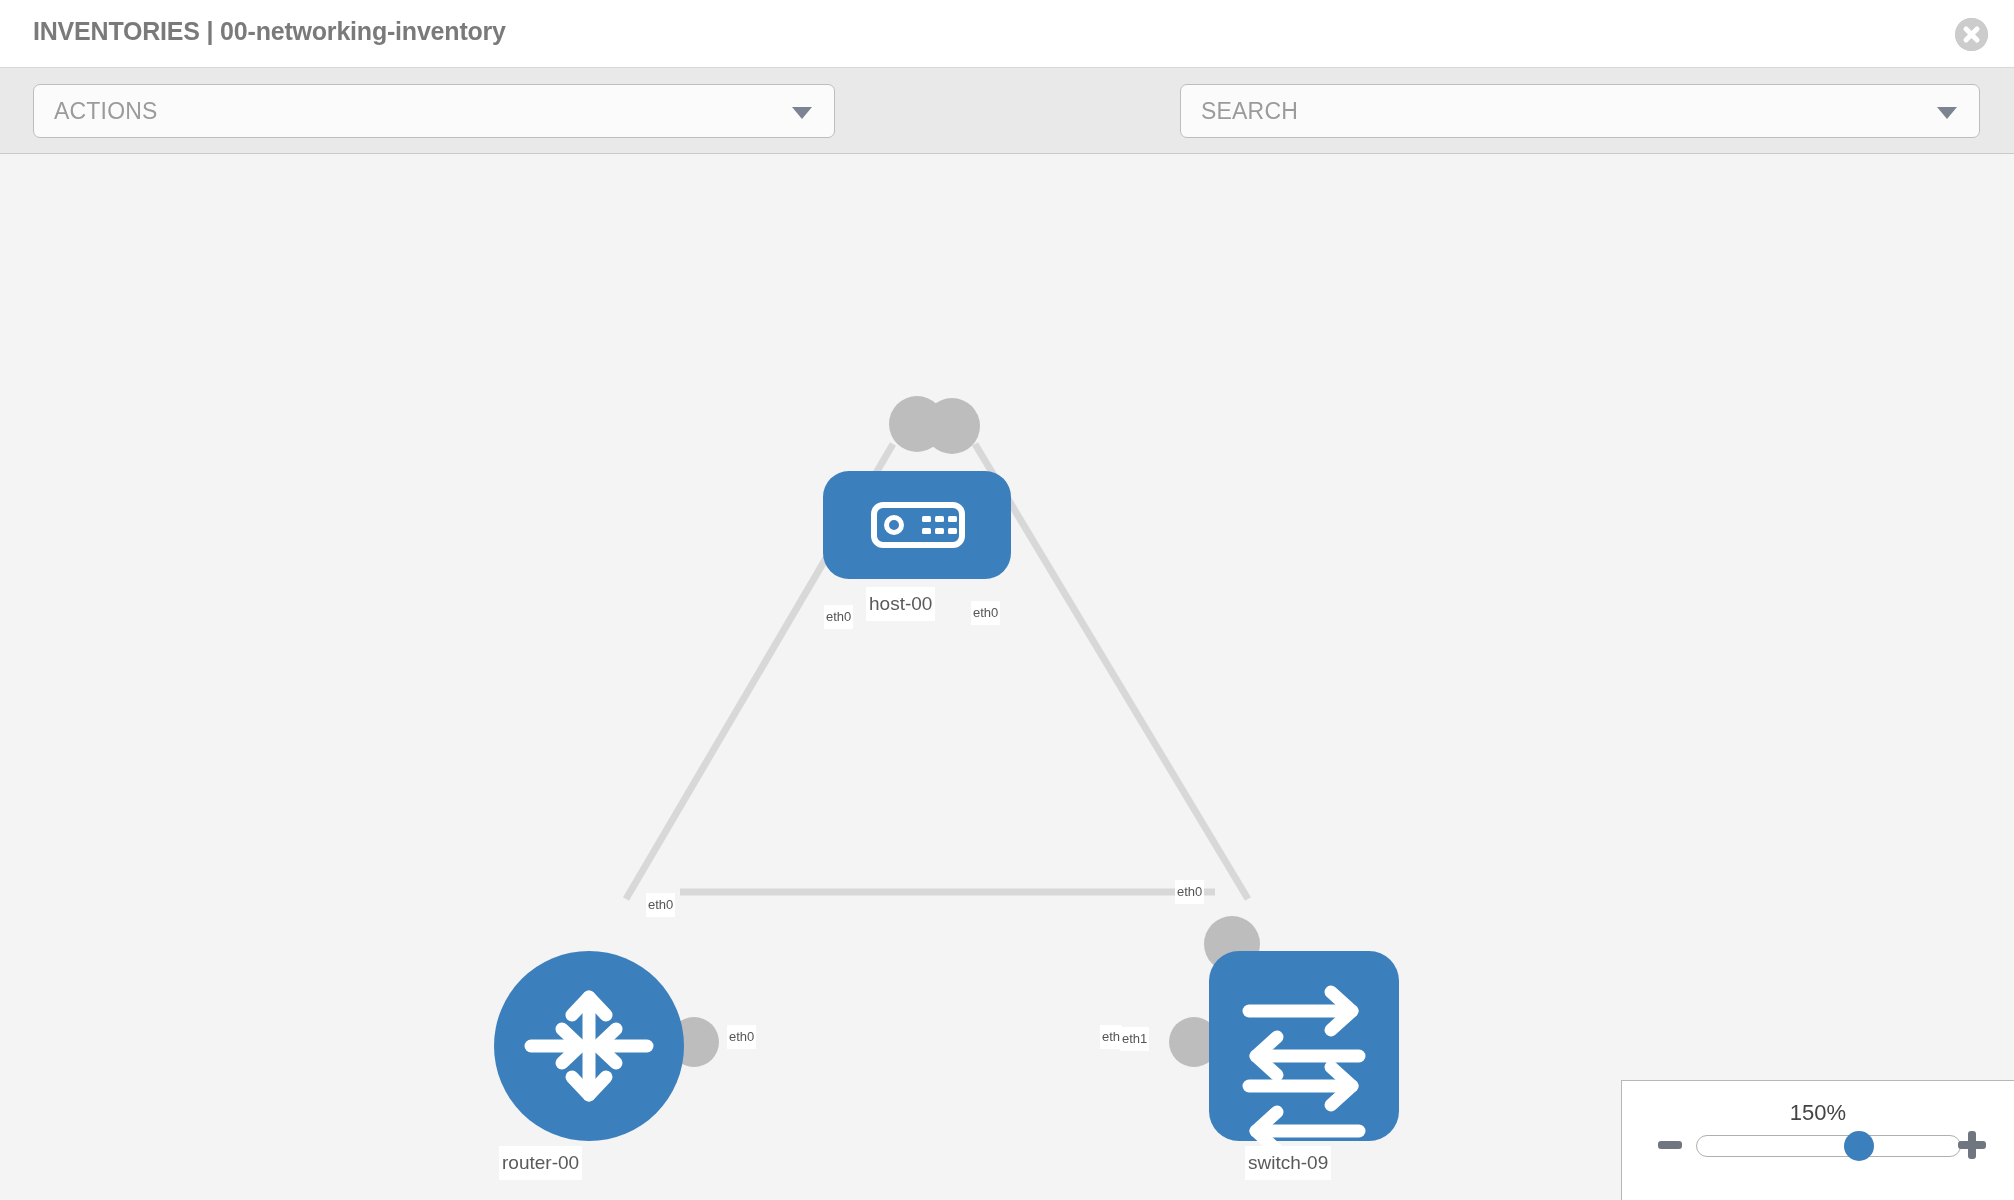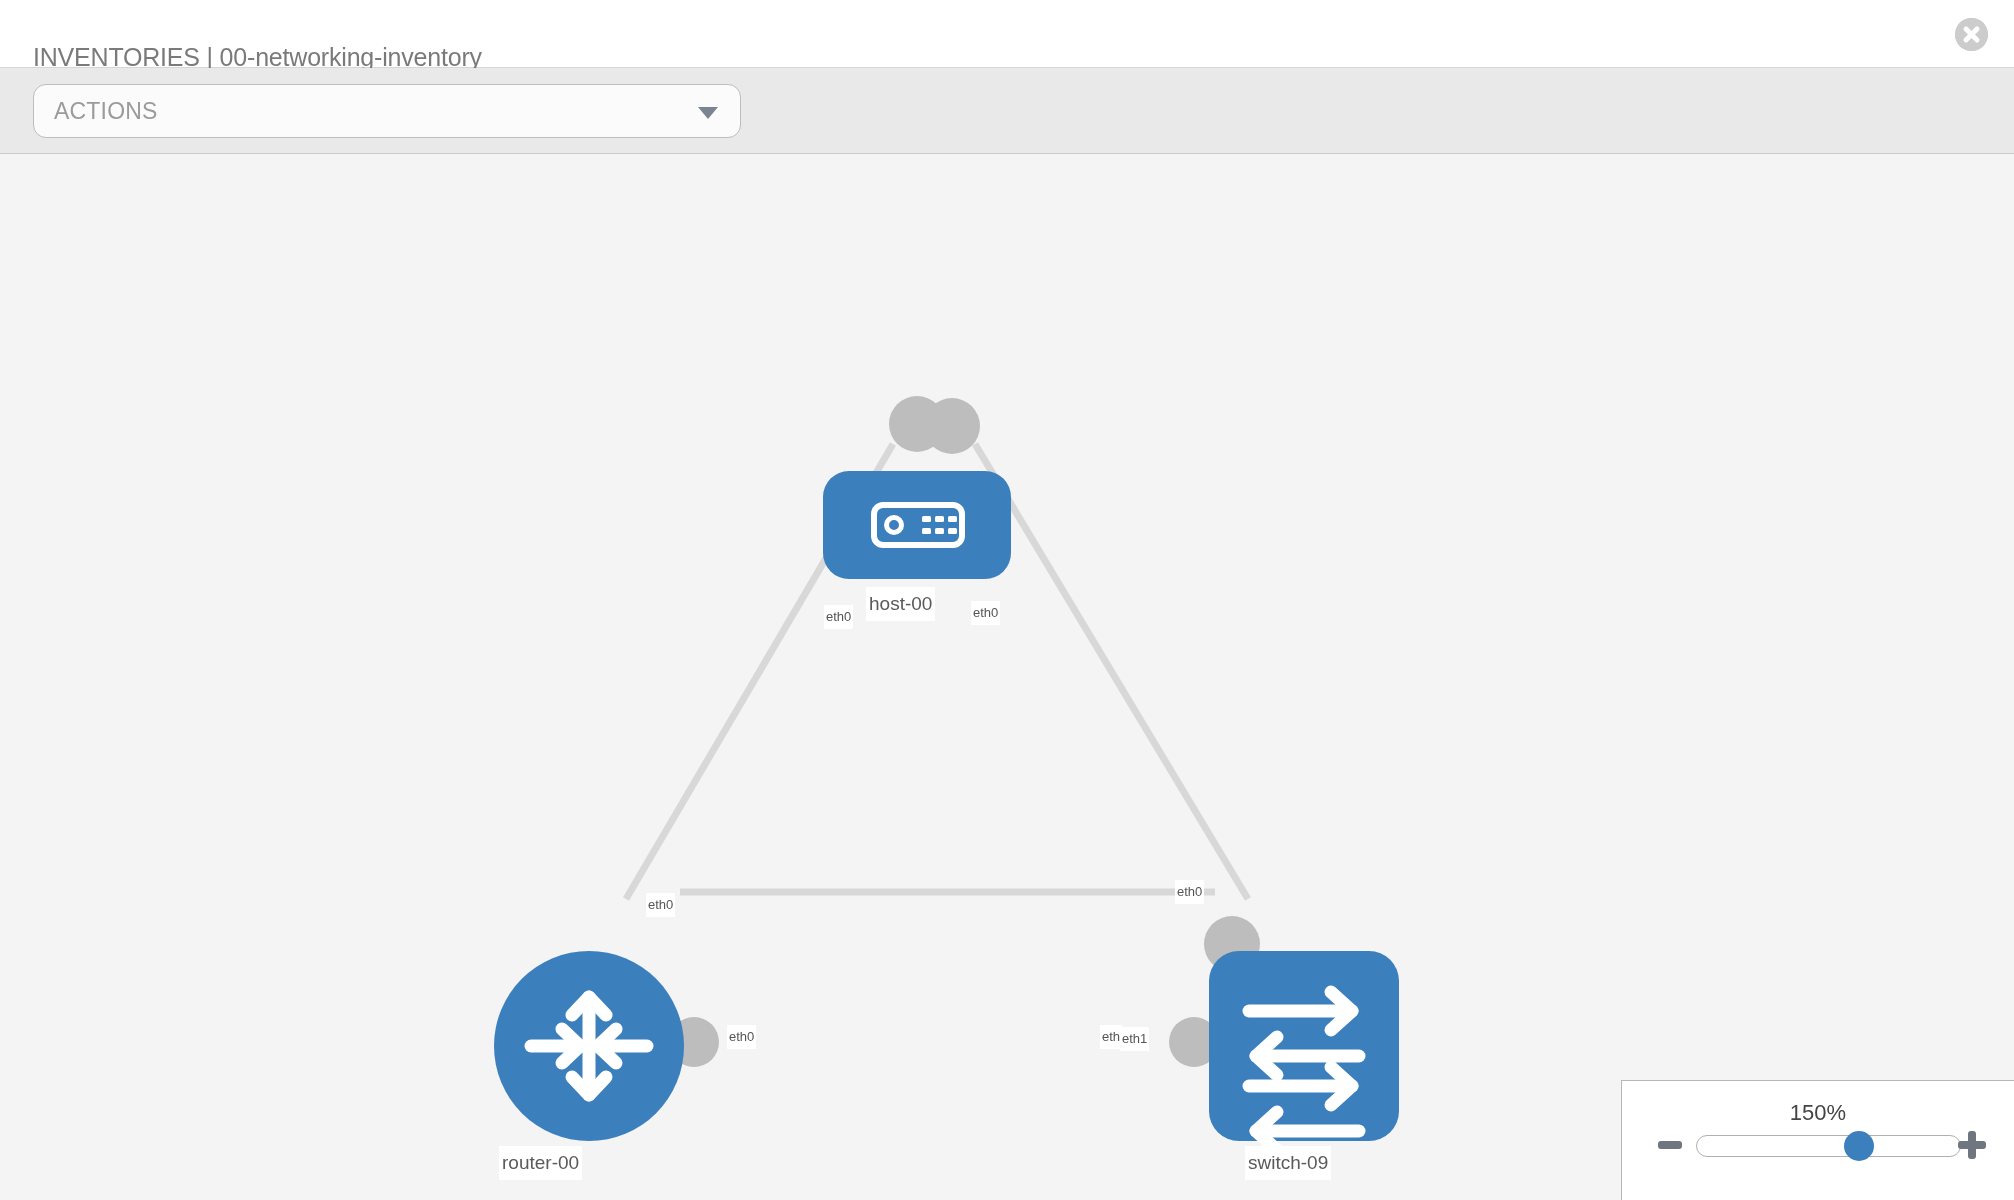--- a/index.html
+++ b/index.html
@@ -27,25 +27,24 @@
     height: 68px;
     background: #ffffff;
     border-bottom: 1px solid #d7d7d7;
     box-sizing: border-box;
   }
   .header-title {
     position: absolute;
     left: 33px;
     top: 17px;
     font-size: 25px;
-    font-weight: normal;
+    font-weight: bold;
     color: #7a7a7a;
     letter-spacing: -0.2px;
     white-space: nowrap;
-    margin-top: 26px;
   }
   .close-btn {
     position: absolute;
     right: 26px;
     top: 18px;
     width: 33px;
     height: 33px;
     border-radius: 50%;
     background: #cccccc;
     cursor: pointer;
@@ -59,25 +58,25 @@
     width: 2014px;
     height: 86px;
     background: #e9e9e9;
     border-bottom: 1px solid #c9c9c9;
     box-sizing: border-box;
   }
   .actions-select {
     position: absolute;
     left: 33px;
     top: 16px;
-    width: 708px;
+    width: 802px;
     height: 54px;
     background: #fbfbfb;
     border: 1px solid #bdbdbd;
-    border-radius: 13px;
+    border-radius: 7px;
     box-sizing: border-box;
     cursor: pointer;
   }
   .actions-select .sel-label {
     position: absolute;
     left: 20px;
     top: 13px;
     font-size: 23px;
     color: #9b9b9b;
     letter-spacing: 0.2px;
@@ -261,20 +260,24 @@
 
     <div class="tool-icon key">
       <svg width="44" height="44" viewBox="0 0 44 44">
         <circle cx="15" cy="15" r="9.5" fill="none" stroke="#808791" stroke-width="4.4"></circle>
         <circle cx="15" cy="15" r="3.6" fill="#f0f0f0"></circle>
         <path d="M21.5 21.5 L37 37" stroke="#808791" stroke-width="4.4" stroke-linecap="round"></path>
         <path d="M30.5 30.5 L35.5 25.8" stroke="#808791" stroke-width="4.4" stroke-linecap="round"></path>
       </svg>
     </div>
 
+    <div class="search-select">
+      <span class="sel-label" placeholder="SEARCH">SEARCH</span>
+      <span class="caret"></span>
+    </div>
 
   </div>
 
   <div class="canvas">
 
     <svg class="canvas-svg" viewBox="0 0 2014 1046">
 
       <g>
         <line x1="893" y1="290" x2="626" y2="745" stroke="#d8d8d8" stroke-width="7"></line>
         <line x1="975" y1="290" x2="1248" y2="745" stroke="#d8d8d8" stroke-width="7"></line>

